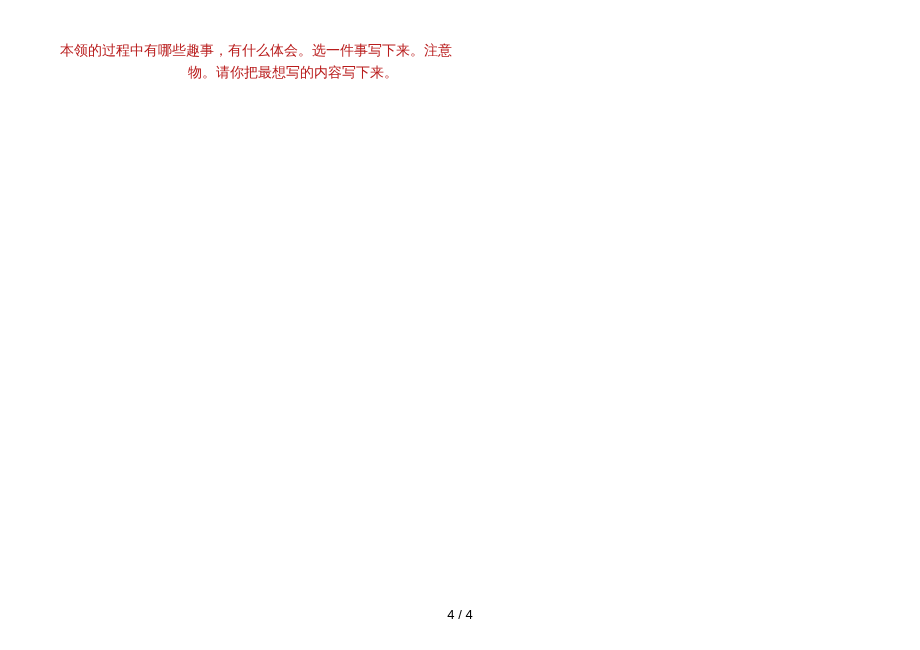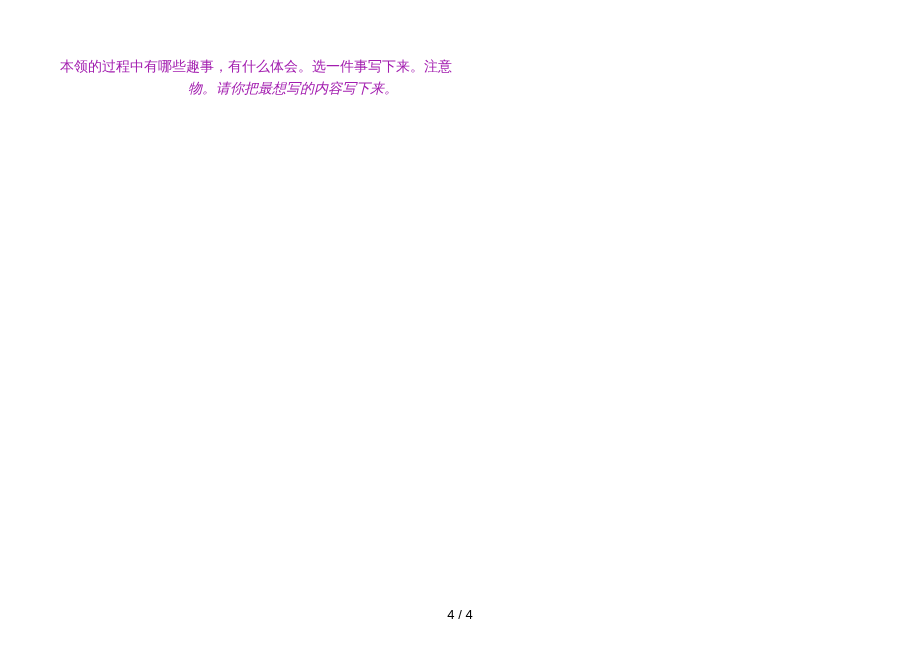--- a/index.html
+++ b/index.html
@@ -9,34 +9,33 @@
     }
     body {
       width: 920px;
       height: 650px;
       background: #ffffff;
       font-family: "SimSun", "宋体", serif;
       position: relative;
     }
     .content {
       position: absolute;
-      top: 56px;
+      top: 40px;
       left: 60px;
       width: 410px;
       font-size: 14px;
       line-height: 22px;
-      color: #a21caf;
+      color: #b91c1c;
     }
     .line {
       display: block;
     }
     .line-center {
       text-align: center;
       padding-left: 56px;
-      font-style: italic;
     }
     .page-number {
       position: absolute;
       bottom: 28px;
       left: 0;
       width: 920px;
       text-align: center;
       font-size: 13px;
       color: #000000;
       font-family: Arial, sans-serif;

